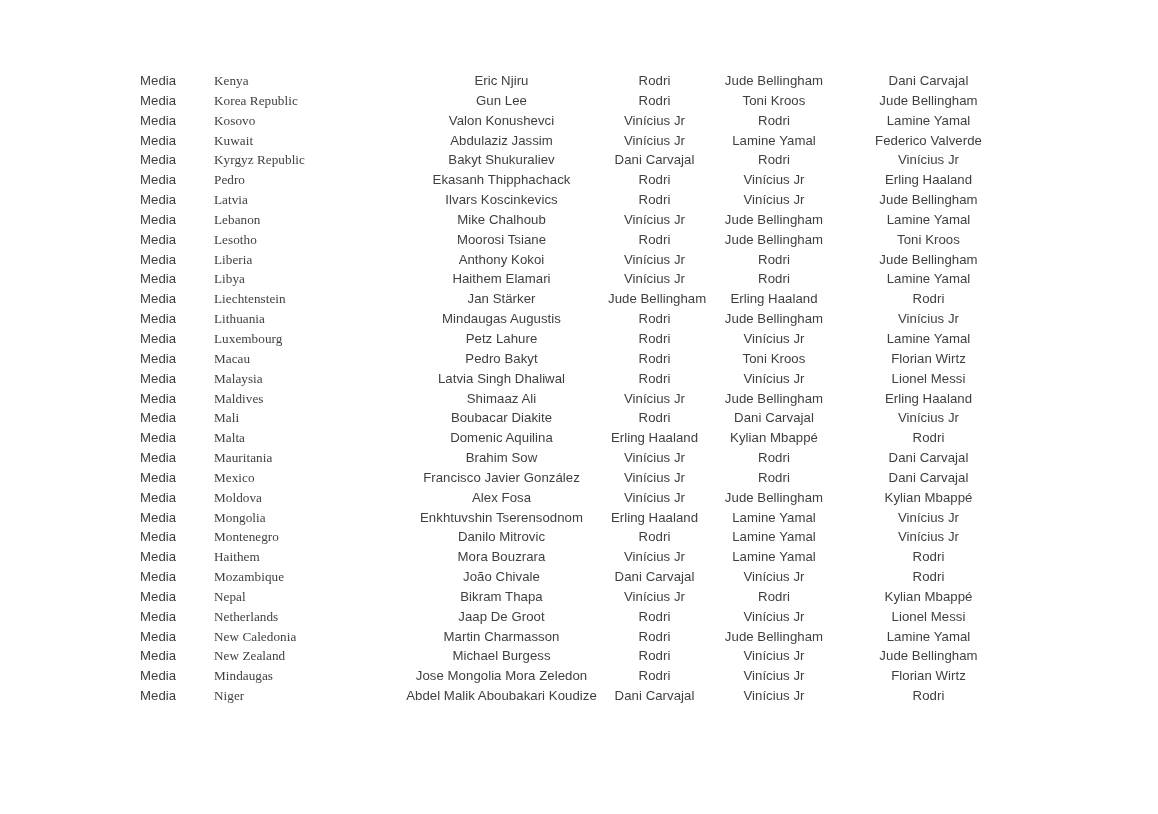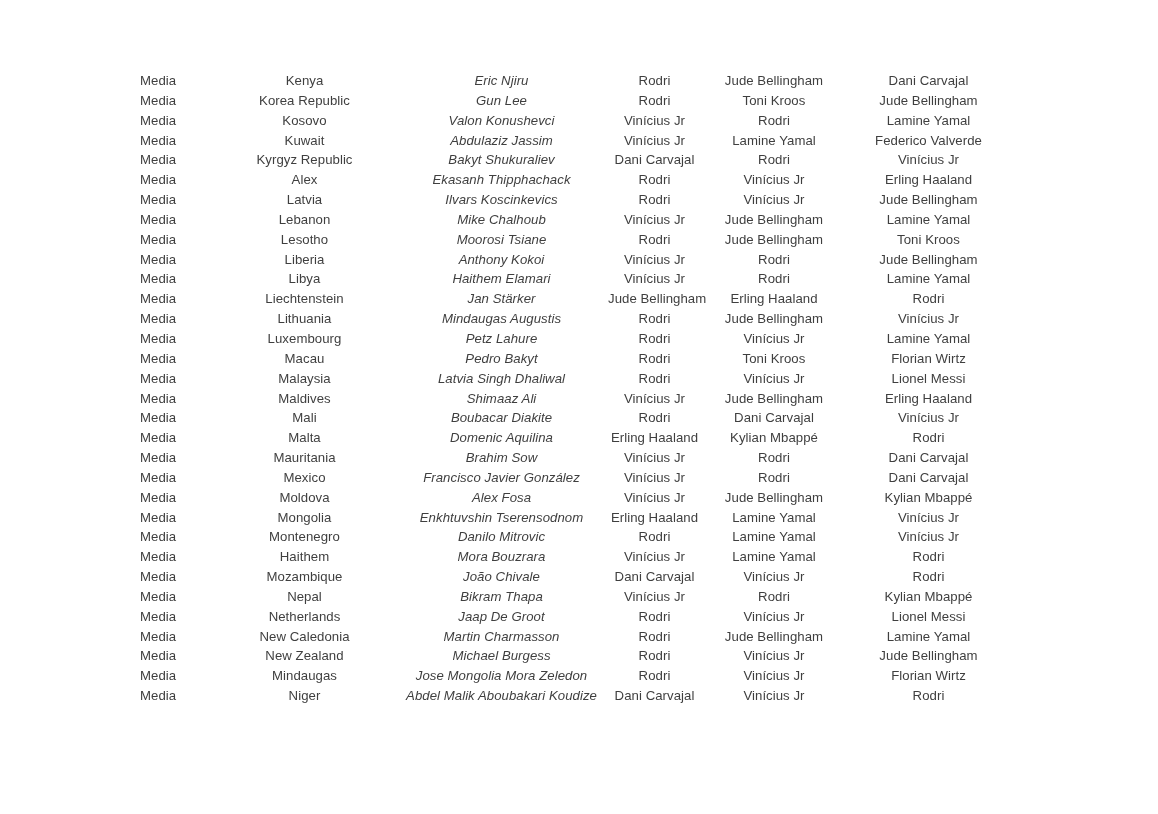--- a/index.html
+++ b/index.html
@@ -43,26 +43,25 @@
     color: #3f3f3f;
     letter-spacing: 0.05px;
   }
   td.c-voter {
     width: 74px;
     text-align: left;
     padding-left: 6px;
   }
   td.c-country {
     width: 181px;
-    text-align: center;
+    font-family: Liberation Serif, serif;
   }
   td.c-name {
     width: 213px;
     text-align: center;
-    font-style: italic;
   }
   td.c-first {
     width: 93px;
     text-align: center;
   }
   td.c-second {
     width: 146px;
     text-align: center;
   }
   td.c-third {
@@ -111,21 +110,21 @@
         <tr>
           <td class="c-voter">Media</td>
           <td class="c-country">Kyrgyz Republic</td>
           <td class="c-name">Bakyt Shukuraliev</td>
           <td class="c-first">Dani Carvajal</td>
           <td class="c-second">Rodri</td>
           <td class="c-third">Vinícius Jr</td>
         </tr>
         <tr>
           <td class="c-voter">Media</td>
-          <td class="c-country">Alex</td>
+          <td class="c-country">Pedro</td>
           <td class="c-name">Ekasanh Thipphachack</td>
           <td class="c-first">Rodri</td>
           <td class="c-second">Vinícius Jr</td>
           <td class="c-third">Erling Haaland</td>
         </tr>
         <tr>
           <td class="c-voter">Media</td>
           <td class="c-country">Latvia</td>
           <td class="c-name">Ilvars Koscinkevics</td>
           <td class="c-first">Rodri</td>

